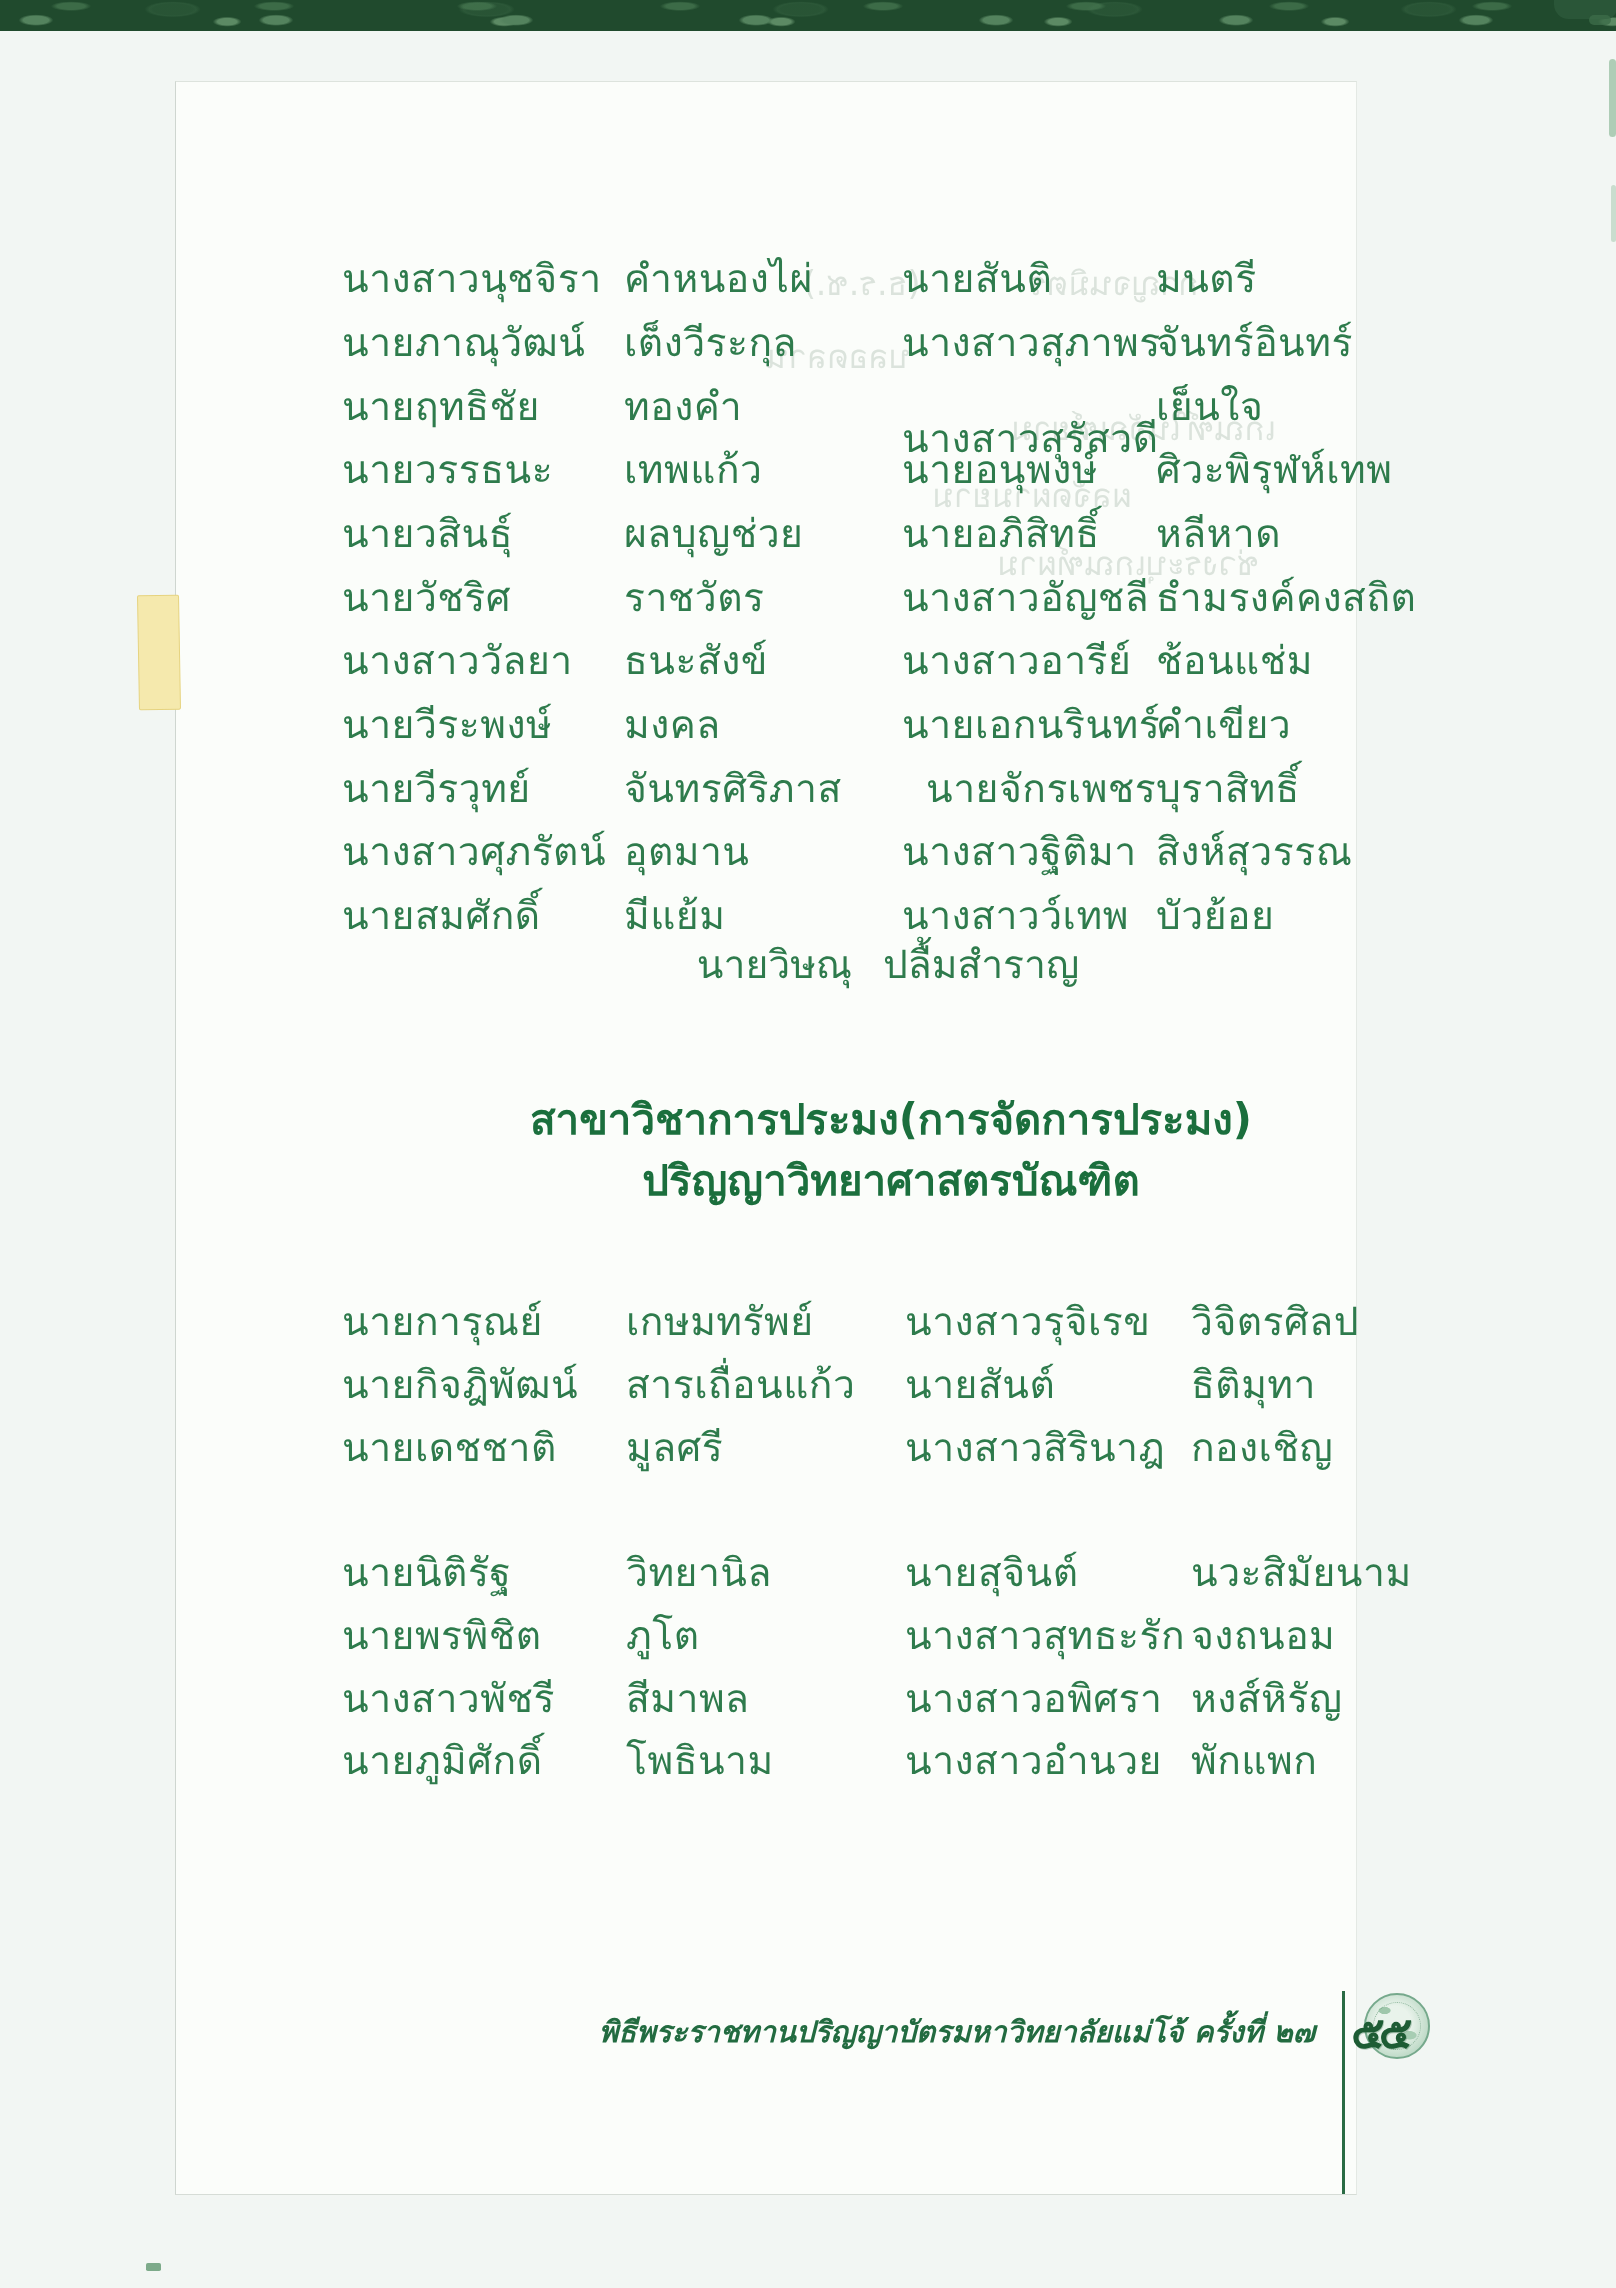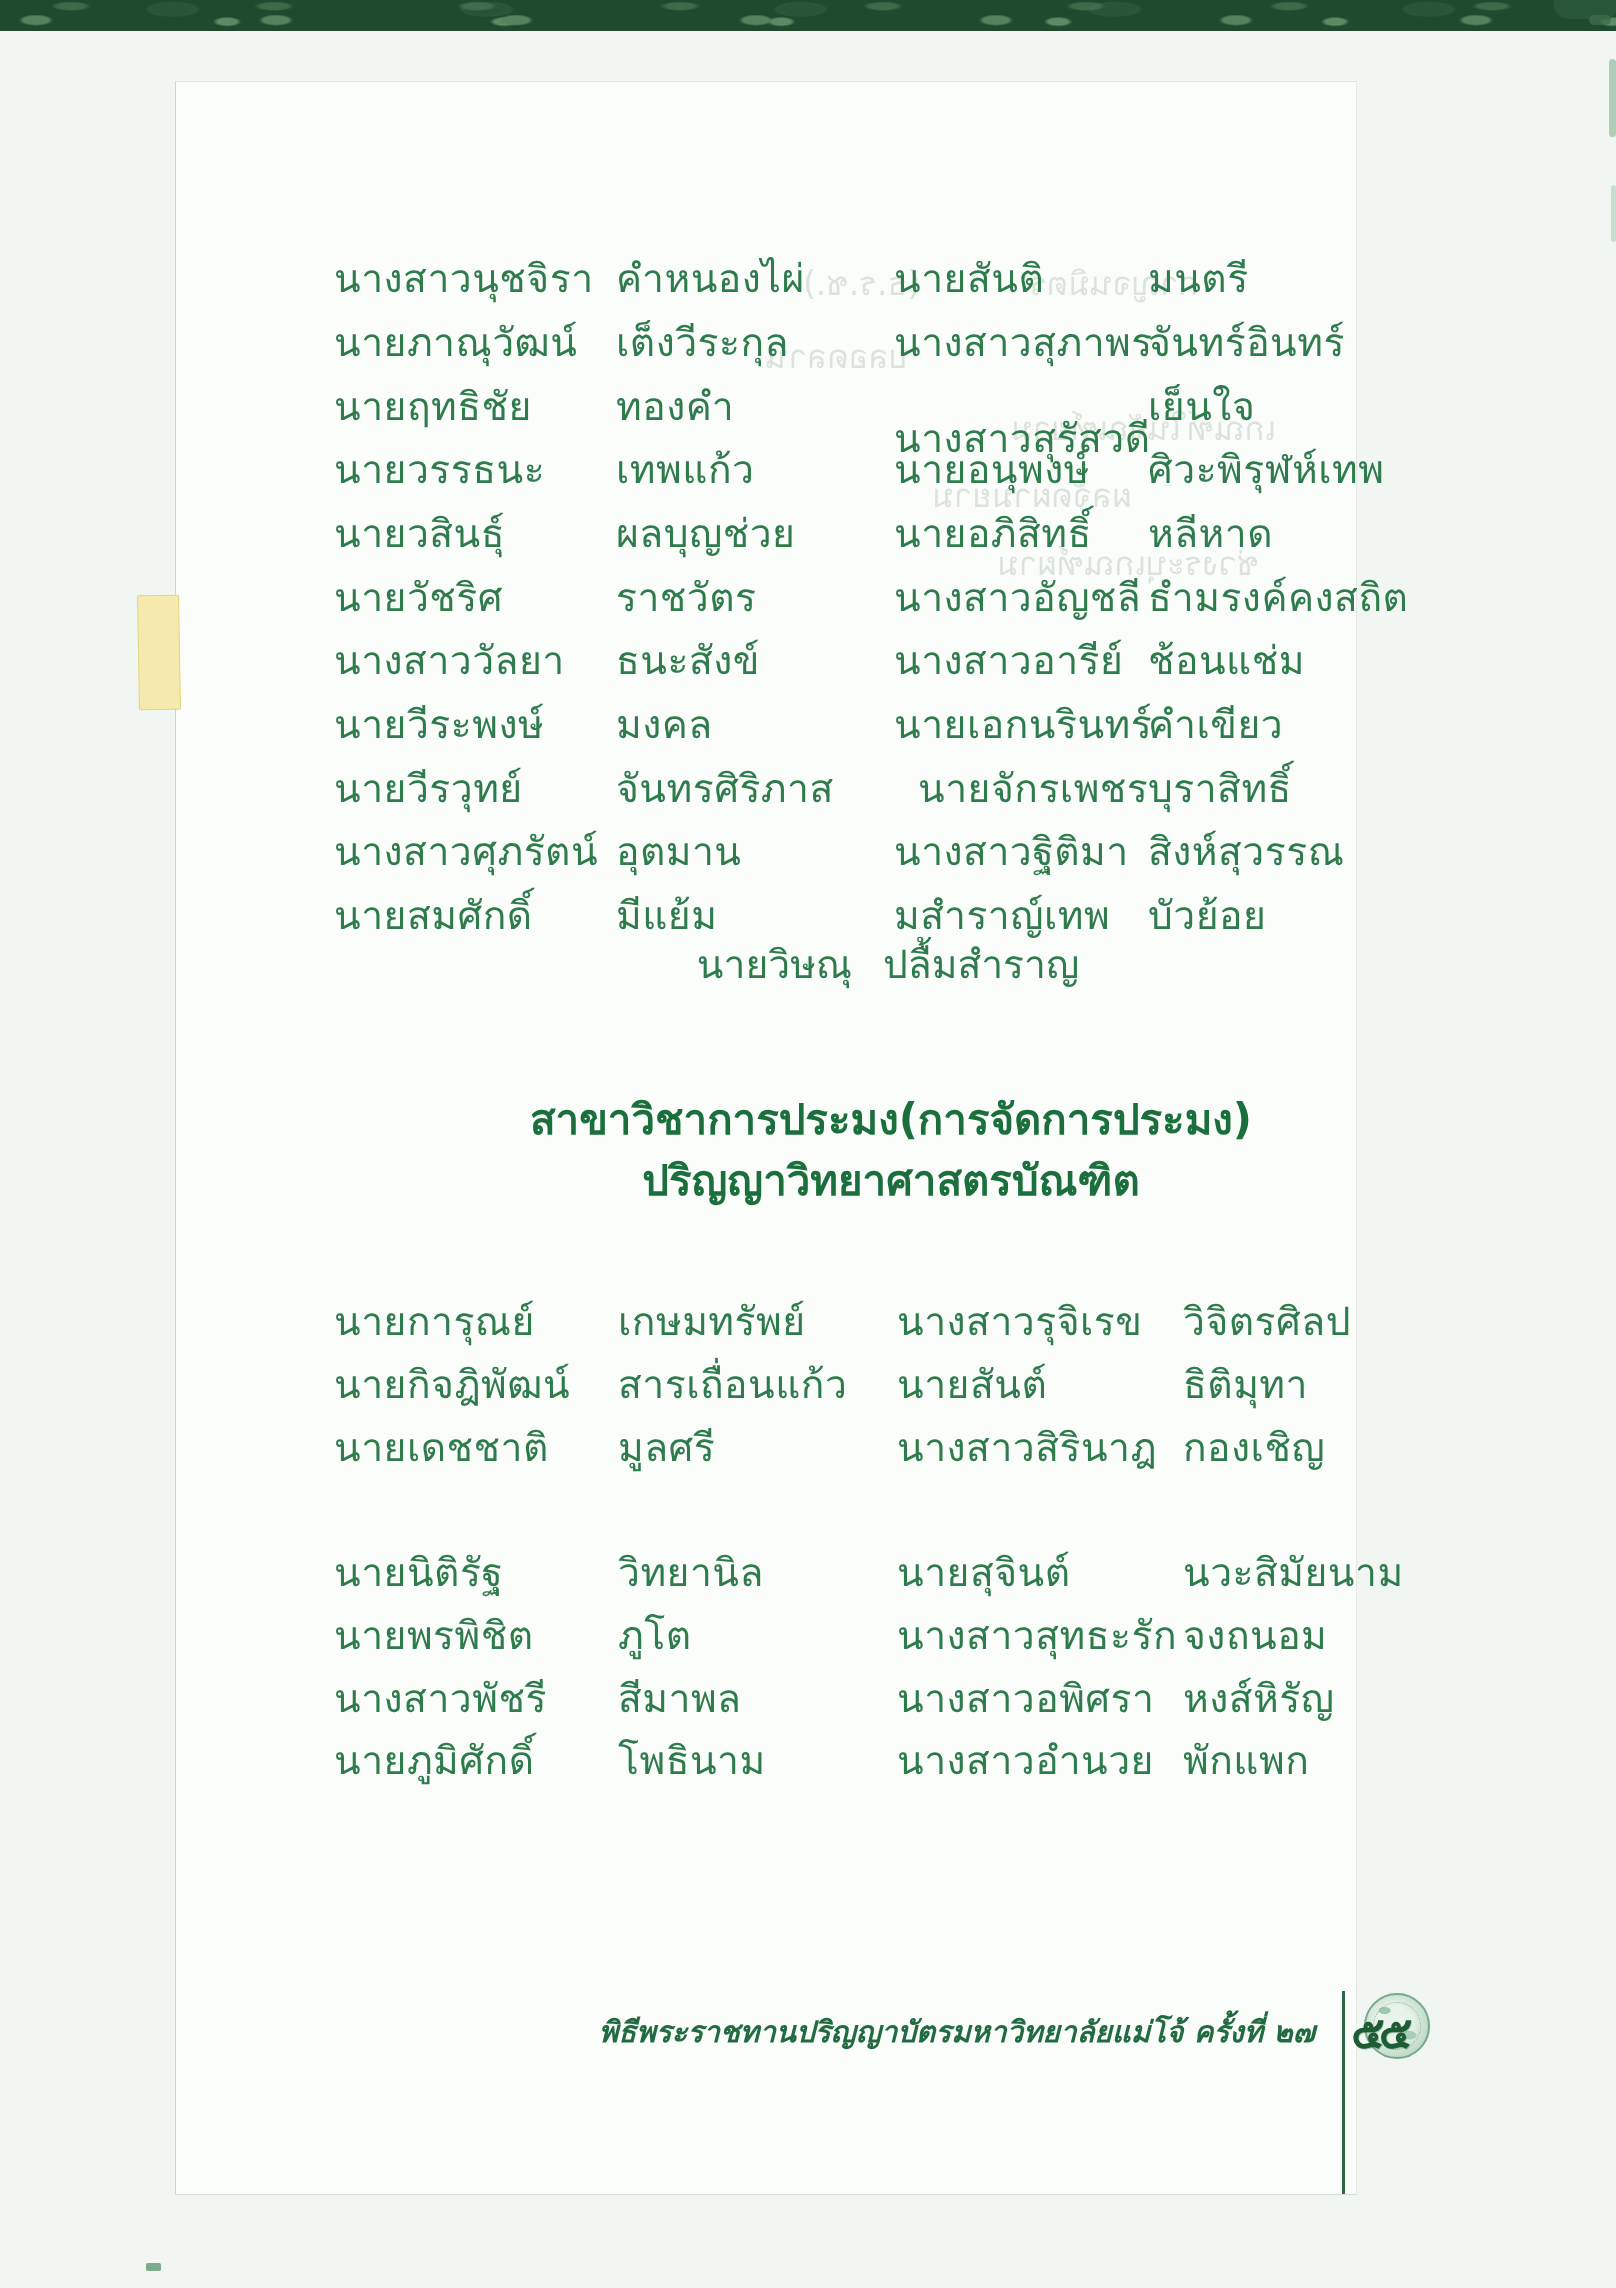--- a/index.html
+++ b/index.html
@@ -52,21 +52,21 @@
     background:#f5e9ad;border:0.9px solid #e6d37f;border-radius:1.8px;
     transform:rotate(-1deg);
   }
   .bottom-mark{
     position:absolute;left:146px;top:2263px;width:14.8px;height:8.3px;
     background:#4c8a5d;border-radius:1.8px;opacity:.7;
   }
 
   
   .rows-host{position:absolute;left:175px;top:0;width:1180px;height:2289px;pointer-events:none;}
-  .name-row{position:absolute;left:0;width:1180px;height:64px;}
+  .name-row{position:absolute;left:8px;width:1180px;height:64px;}
   .cell{
     position:absolute;top:0;white-space:nowrap;
     font-size:39px;line-height:59px;color:#2e7b4c;
     letter-spacing:0.5px;
   }
   
   .center-row{
     position:absolute;left:888px;top:935px;transform:translateX(-50%);
     white-space:nowrap;font-size:39px;line-height:59px;color:#2e7b4c;
   }
@@ -200,21 +200,21 @@
     </div>
     <div class="name-row" style="top: 822px;">
       <span class="cell" style="left: 159px;">นางสาวศุภรัตน์</span>
       <span class="cell" style="left: 441px;">อุตมาน</span>
       <span class="cell" style="left: 719px;">นางสาวฐิติมา</span>
       <span class="cell" style="left: 973px;">สิงห์สุวรรณ</span>
     </div>
     <div class="name-row" style="top: 886px;">
       <span class="cell" style="left: 159px;">นายสมศักดิ์</span>
       <span class="cell" style="left: 441px;">มีแย้ม</span>
-      <span class="cell" style="left: 719px;">มสำราญ์เทพ</span>
+      <span class="cell" style="left: 719px;">นางสาวว์เทพ</span>
       <span class="cell" style="left: 973px;">บัวย้อย</span>
     </div>
     <div class="name-row" style="top: 1292px;">
       <span class="cell" style="left: 159px;">นายการุณย์</span>
       <span class="cell" style="left: 443px;">เกษมทรัพย์</span>
       <span class="cell" style="left: 722px;">นางสาวรุจิเรข</span>
       <span class="cell" style="left: 1008px;">วิจิตรศิลป</span>
     </div>
     <div class="name-row" style="top: 1355px;">
       <span class="cell" style="left: 159px;">นายกิจฎิพัฒน์</span>

